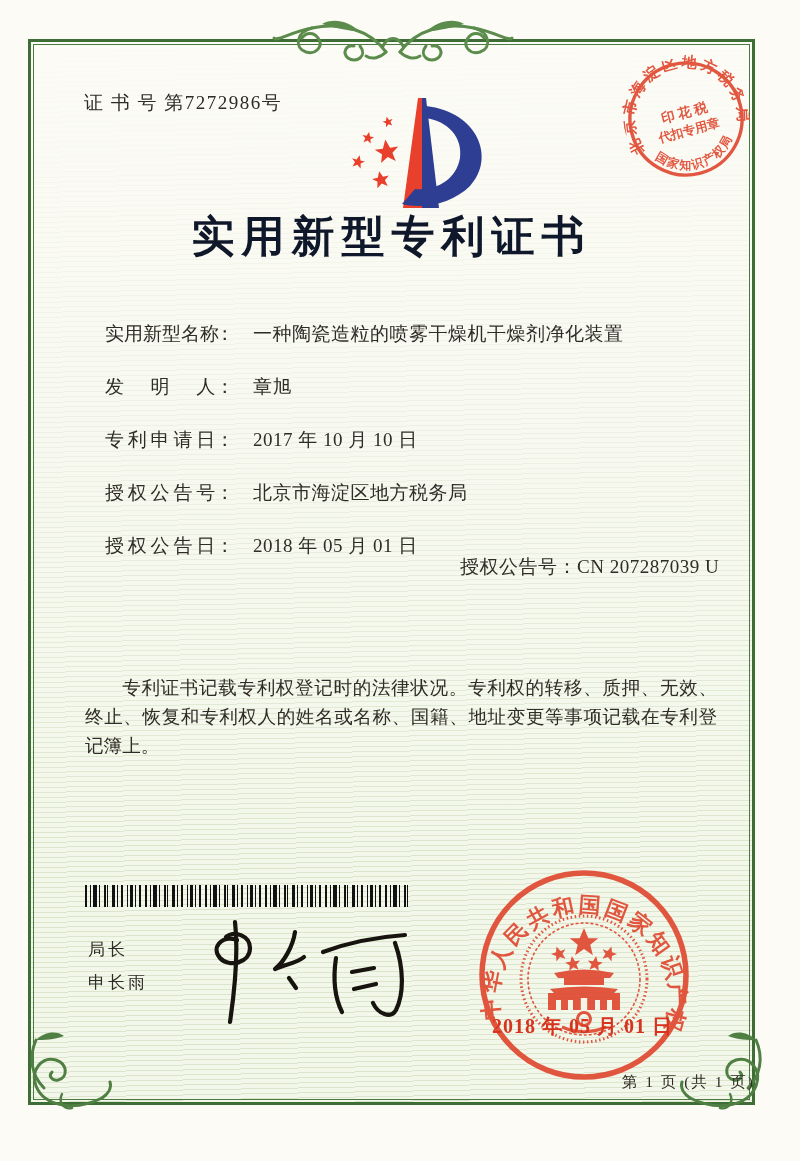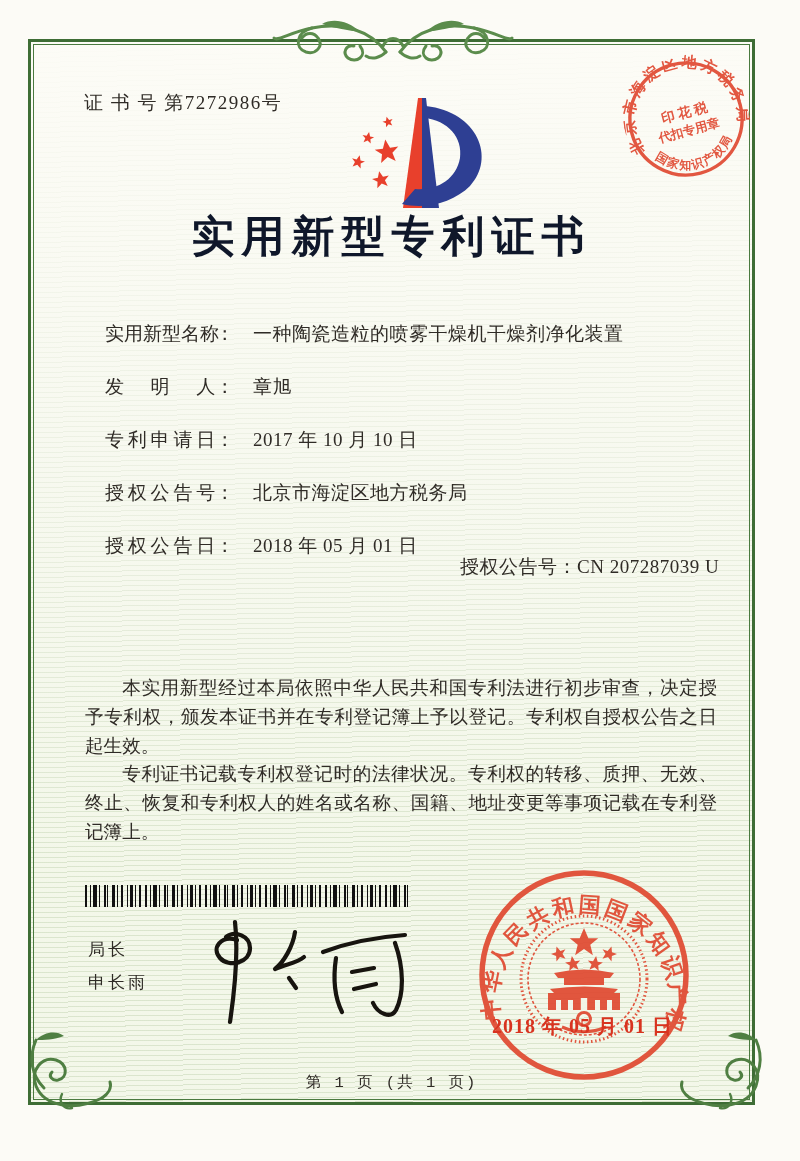--- a/index.html
+++ b/index.html
@@ -51,21 +51,21 @@
       #111 42px 43px, transparent 43px 45px,
       #111 45px 48px, transparent 48px 50px,
       #111 50px 51px, transparent 51px 54px,
       #111 54px 56px, transparent 56px 60px);
   }
   .director{left:88px;top:938px;font-size:17px;letter-spacing:3px;}
   .director .name{margin-top:10px;}
   .sig{left:165px;top:916px;}
   .seal-main{left:475px;top:866px;opacity:0.93;}
   .seal-date{left:492px;top:1013px;font-size:20px;font-weight:700;letter-spacing:1px;color:#d8331f;}
-  .footer{left:28px;top:1072px;width:727px;text-align:center;font-size:15.5px;letter-spacing:2px;font-family:Liberation Mono, monospace;}
+  .footer{left:28px;top:1072px;width:727px;text-align:right;font-size:15.5px;letter-spacing:2px;}
   .tax-stamp{left:624px;top:57px;transform:rotate(-15deg);opacity:0.92;}
   .logo{left:318px;top:92px;}
   .orn-top{left:270px;top:12px;}
   .orn-bl{left:14px;top:1028px;}
   .orn-br{left:678px;top:1028px;}
   svg text{font-family:"Liberation Serif","DejaVu Serif",serif;}
 </style>
 </head>
 <body>
 
@@ -154,21 +154,20 @@
     <span class="fvalue">北京市海淀区地方税务局</span>
   </div>
   <div class="frow grant">
     <span class="flabel">授权公告日</span><span class="fcolon">：</span>
     <span class="fvalue">2018 年 05 月 01 日</span>
     <span class="grant-right">授权公告号：CN 207287039 U</span>
   </div>
 </div>
 
 <div class="abs paras">
-  <p>本实用新型经过本局依照中华人民共和国专利法进行初步审查，决定授予专利权，颁发本证书并在专利登记簿上予以登记。专利权自授权公告之日起生效。</p>
   <p>专利证书记载专利权登记时的法律状况。专利权的转移、质押、无效、终止、恢复和专利权人的姓名或名称、国籍、地址变更等事项记载在专利登记簿上。</p>
 </div>
 
 <div class="abs barcode"></div>
 
 <div class="abs director">
   <div>局长</div>
   <div class="name">申长雨</div>
 </div>
 

